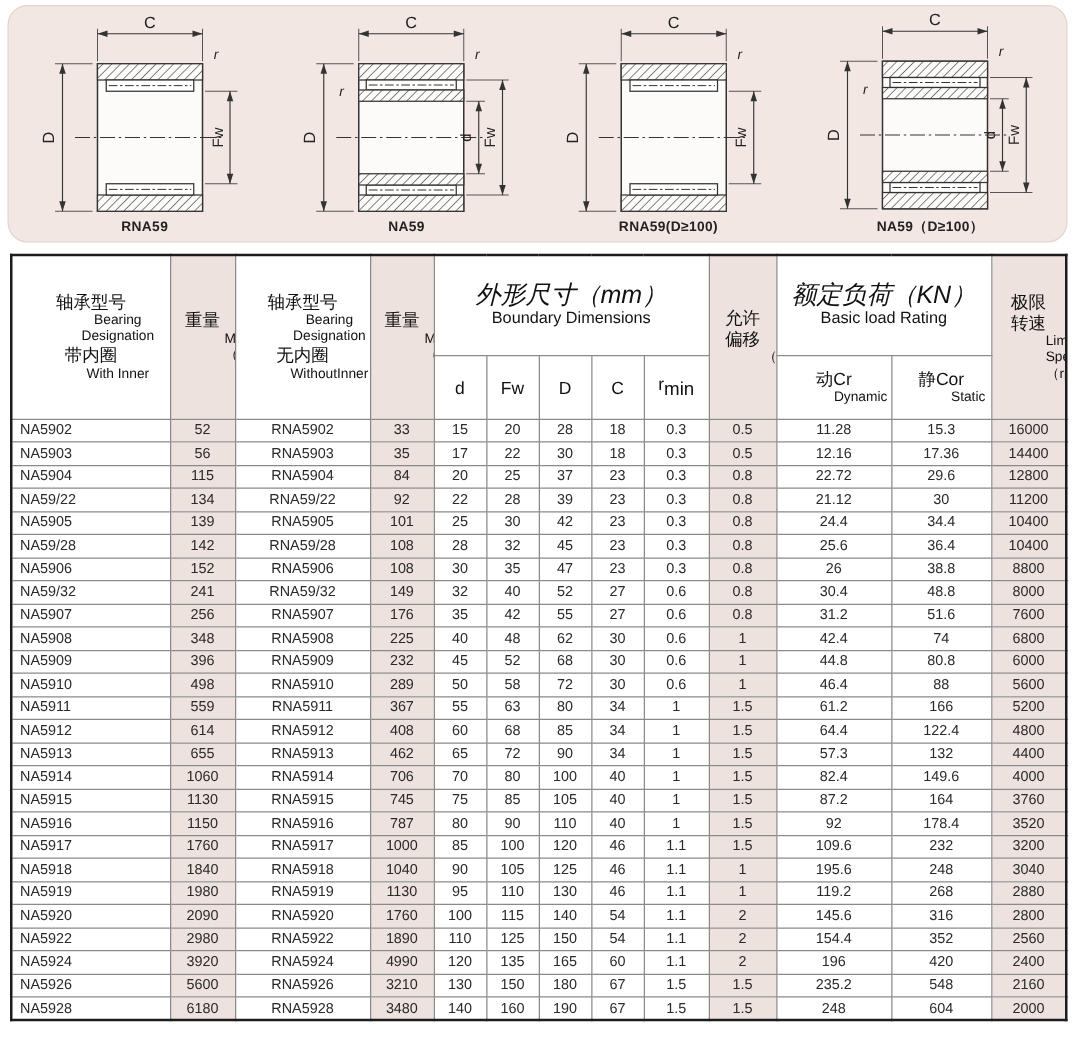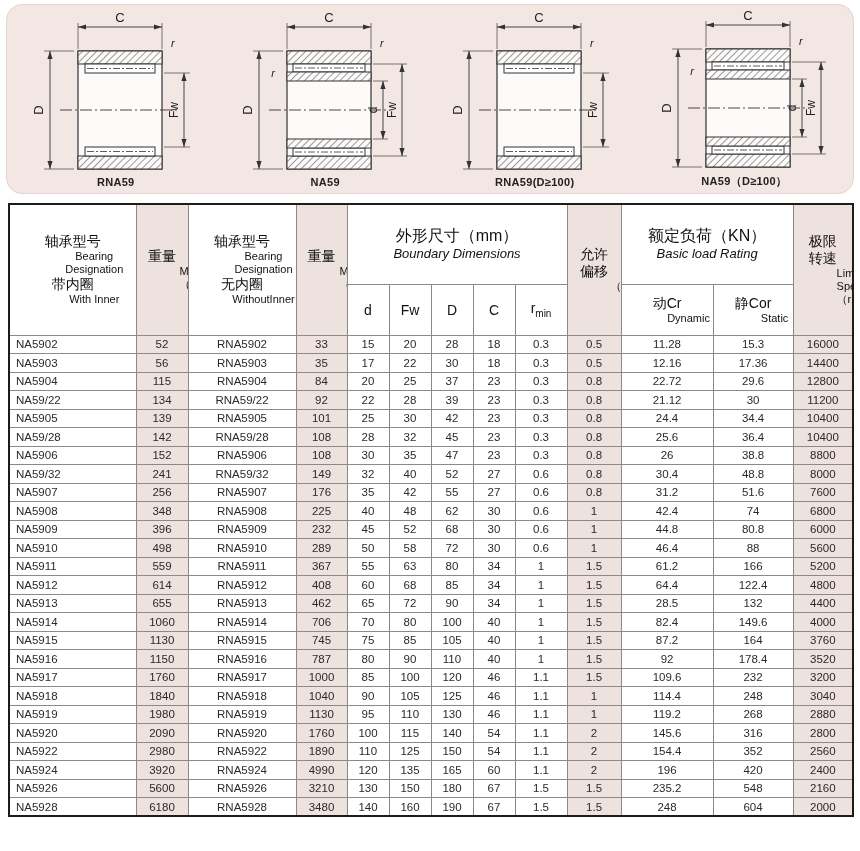--- a/index.html
+++ b/index.html
@@ -41,28 +41,28 @@
   }
   .spec th,.spec td{
     border:1px solid var(--grid);
     padding:0;text-align:center;vertical-align:middle;
     overflow:hidden;white-space:nowrap;
   }
   .spec thead tr.row-group{height:80px;}
   .spec thead tr.row-sub{height:51px;}
   .spec thead th{font-weight:normal;color:#111;}
   .hz{font-size:14px;line-height:17px;}     
-  .hzb{font-size:16px;line-height:20px;}    
+  .hzb{font-size:20px;line-height:20px;font-style:italic;}    
   .he{font-size:11px;line-height:13px;padding-left:43px;}   
-  .heb{font-size:13px;line-height:16px;font-style:italic;}    
+  .heb{font-size:13px;line-height:16px;}    
   .hsub{font-size:14px;}
   .spec tbody td{height:18.5px;font-size:11.5px;color:var(--ink);}
   .spec td.name{text-align:left;padding-left:6px;}
   .shade{background:var(--shade);}
-  .spec sub{font-size:10px;margin-top:36px;}
+  .spec sub{font-size:15px;margin-top:36px;}
 </style>
 </head>
 <body>
 
 <div class="page">
 
   <div class="panel" id="diagram-panel">
       <div class="diagram">
         <svg width="200" height="164" viewBox="0 0 200 164">
           <defs>
@@ -529,21 +529,21 @@
           <td class="name">NA5913</td>
           <td class="shade">655</td>
           <td>RNA5913</td>
           <td class="shade">462</td>
           <td>65</td>
           <td>72</td>
           <td>90</td>
           <td>34</td>
           <td>1</td>
           <td class="shade">1.5</td>
-          <td>28.5</td>
+          <td>57.3</td>
           <td>132</td>
           <td class="shade">4400</td>
         </tr>
         <tr>
           <td class="name">NA5914</td>
           <td class="shade">1060</td>
           <td>RNA5914</td>
           <td class="shade">706</td>
           <td>70</td>
           <td>80</td>
@@ -604,21 +604,21 @@
           <td class="name">NA5918</td>
           <td class="shade">1840</td>
           <td>RNA5918</td>
           <td class="shade">1040</td>
           <td>90</td>
           <td>105</td>
           <td>125</td>
           <td>46</td>
           <td>1.1</td>
           <td class="shade">1</td>
-          <td>114.4</td>
+          <td>195.6</td>
           <td>248</td>
           <td class="shade">3040</td>
         </tr>
         <tr>
           <td class="name">NA5919</td>
           <td class="shade">1980</td>
           <td>RNA5919</td>
           <td class="shade">1130</td>
           <td>95</td>
           <td>110</td>

